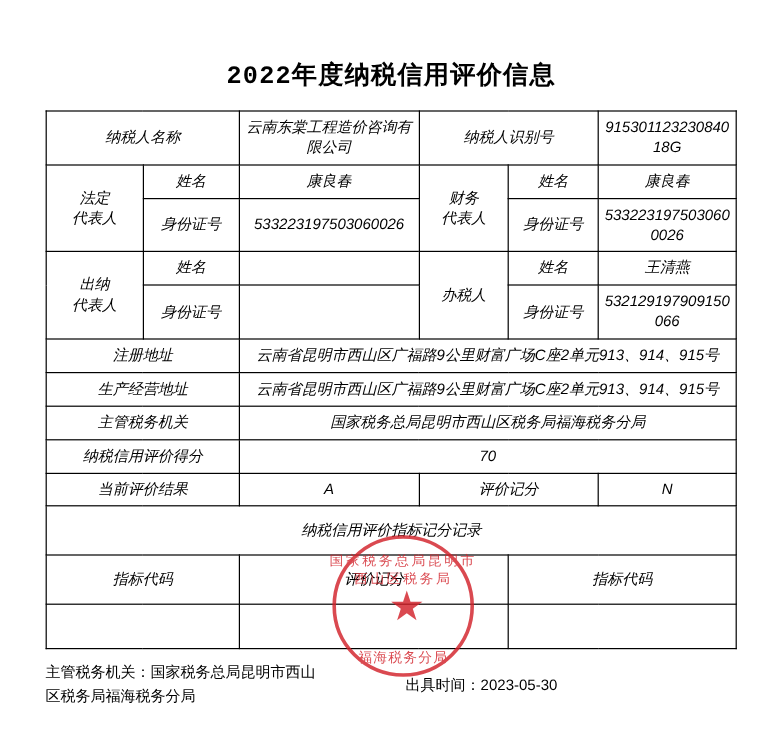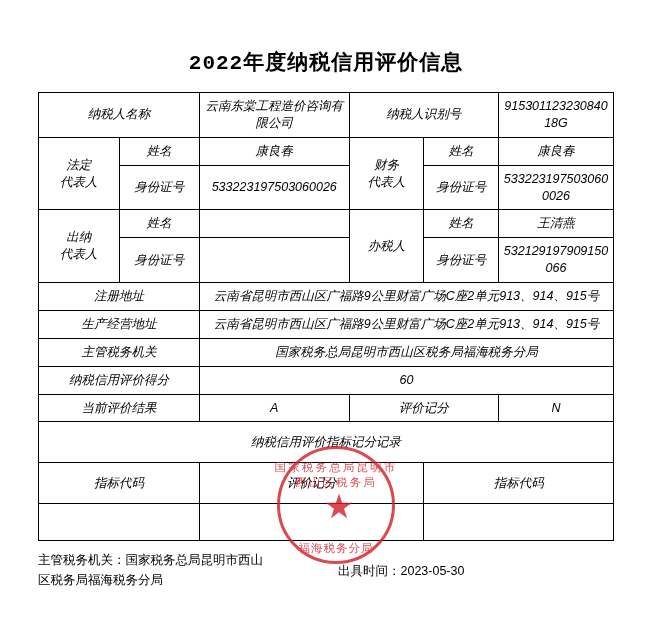--- a/index.html
+++ b/index.html
@@ -210,21 +210,21 @@
           <td class="addr" colspan="4">云南省昆明市西山区广福路9公里财富广场C座2单元913、914、915号</td>
         </tr>
 
         <tr>
           <td class="label" colspan="2">主管税务机关</td>
           <td class="value-cn" colspan="4">国家税务总局昆明市西山区税务局福海税务分局</td>
         </tr>
 
         <tr>
           <td class="label" colspan="2">纳税信用评价得分</td>
-          <td class="value-cn" colspan="4">60</td>
+          <td class="value-cn" colspan="4">70</td>
         </tr>
 
         <tr>
           <td class="label" colspan="2">当前评价结果</td>
           <td class="value-cn">A</td>
           <td class="label" colspan="2">评价记分</td>
           <td class="value-cn">N</td>
         </tr>
 
         <tr>

